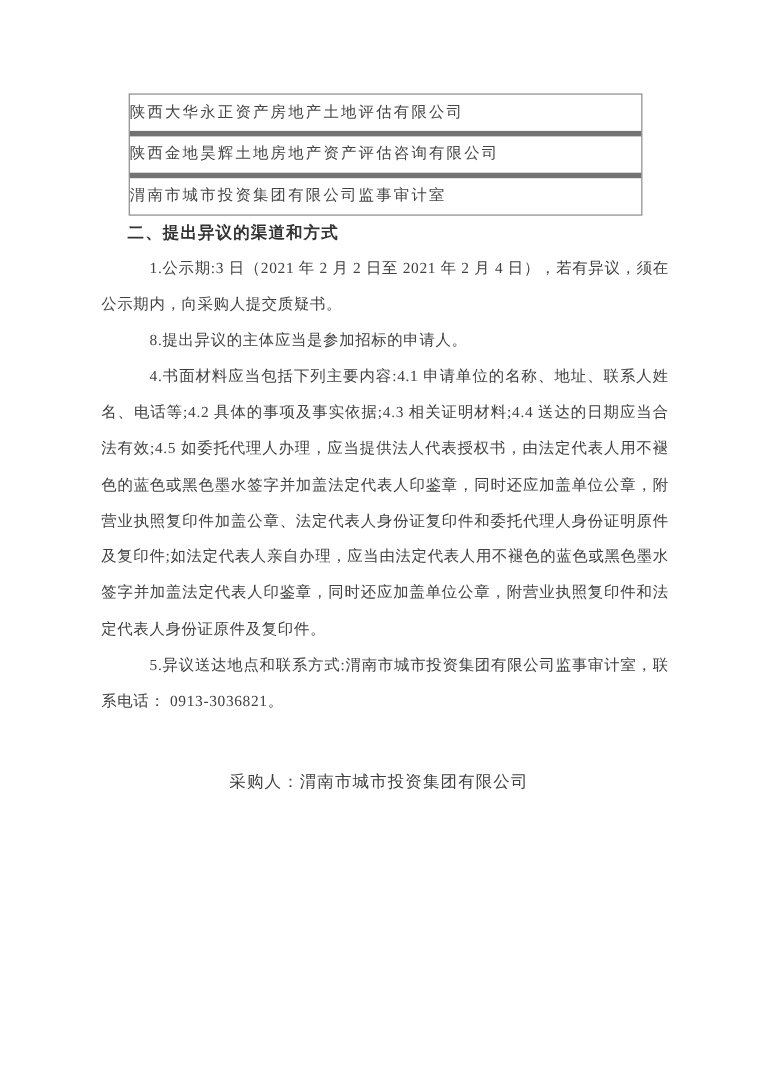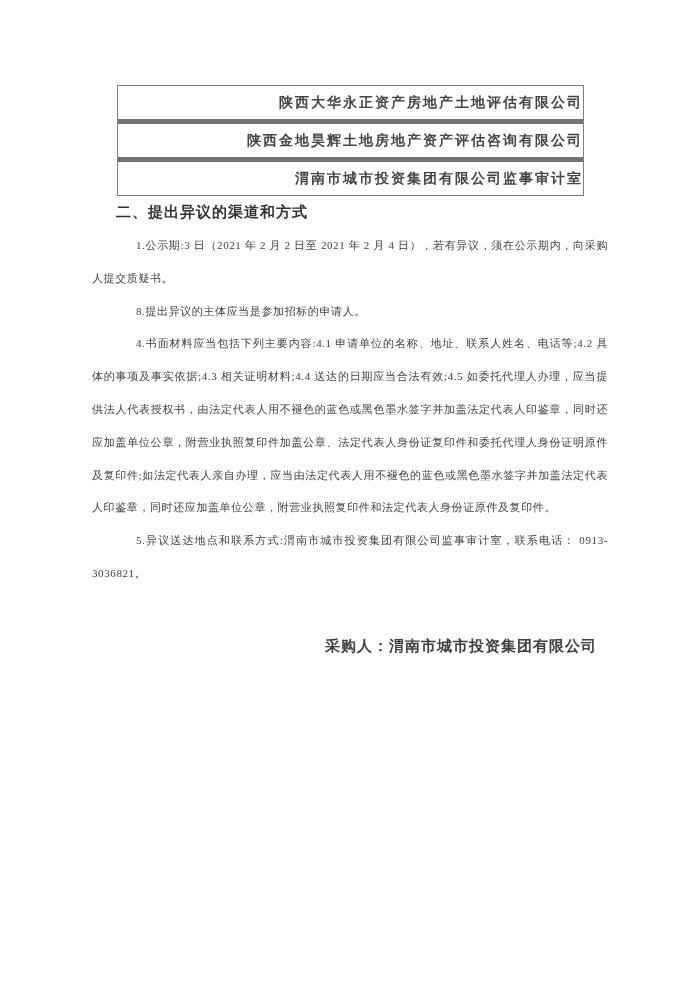--- a/index.html
+++ b/index.html
@@ -22,27 +22,26 @@
     left: 117px;
     top: 85px;
     width: 467px;
     border: 1px solid #7f7f7f;
     box-sizing: border-box;
     background: #ffffff;
   }
   .company-row {
     height: 33px;
     line-height: 33px;
-    text-align: right;
+    text-align: left;
     font-size: 14px;
     letter-spacing: 2px;
     color: #454545;
     white-space: nowrap;
     overflow: hidden;
-    font-weight: bold;
   }
   .company-row + .company-row {
     border-top: 5px solid #737373;
   }
   
   .content {
     position: absolute;
     left: 92px;
     top: 195px;
     width: 516px;
@@ -51,38 +50,37 @@
     margin: 0;
     padding-left: 24px;
     font-size: 15px;
     font-weight: bold;
     line-height: 34px;
     letter-spacing: 1px;
     color: #333333;
   }
   .para {
     margin: 0;
-    font-size: 11px;
+    font-size: 14px;
     line-height: 32.8px;
     letter-spacing: 0.6px;
     text-align: justify;
     text-indent: 44px;
     color: #404040;
   }
   
   .signature {
     margin-top: 40px;
   }
   .sig-line {
     font-size: 15px;
     line-height: 33px;
     letter-spacing: 1px;
-    text-align: right;
+    text-align: center;
     color: #404040;
-    font-weight: bold;
   }
   .sig-purchaser { margin-right: 11px; }
   .sig-date      { margin-right: 64px; }
 </style>
 </head>
 <body>
 
 <div class="page">
 
   <div class="company-table">

